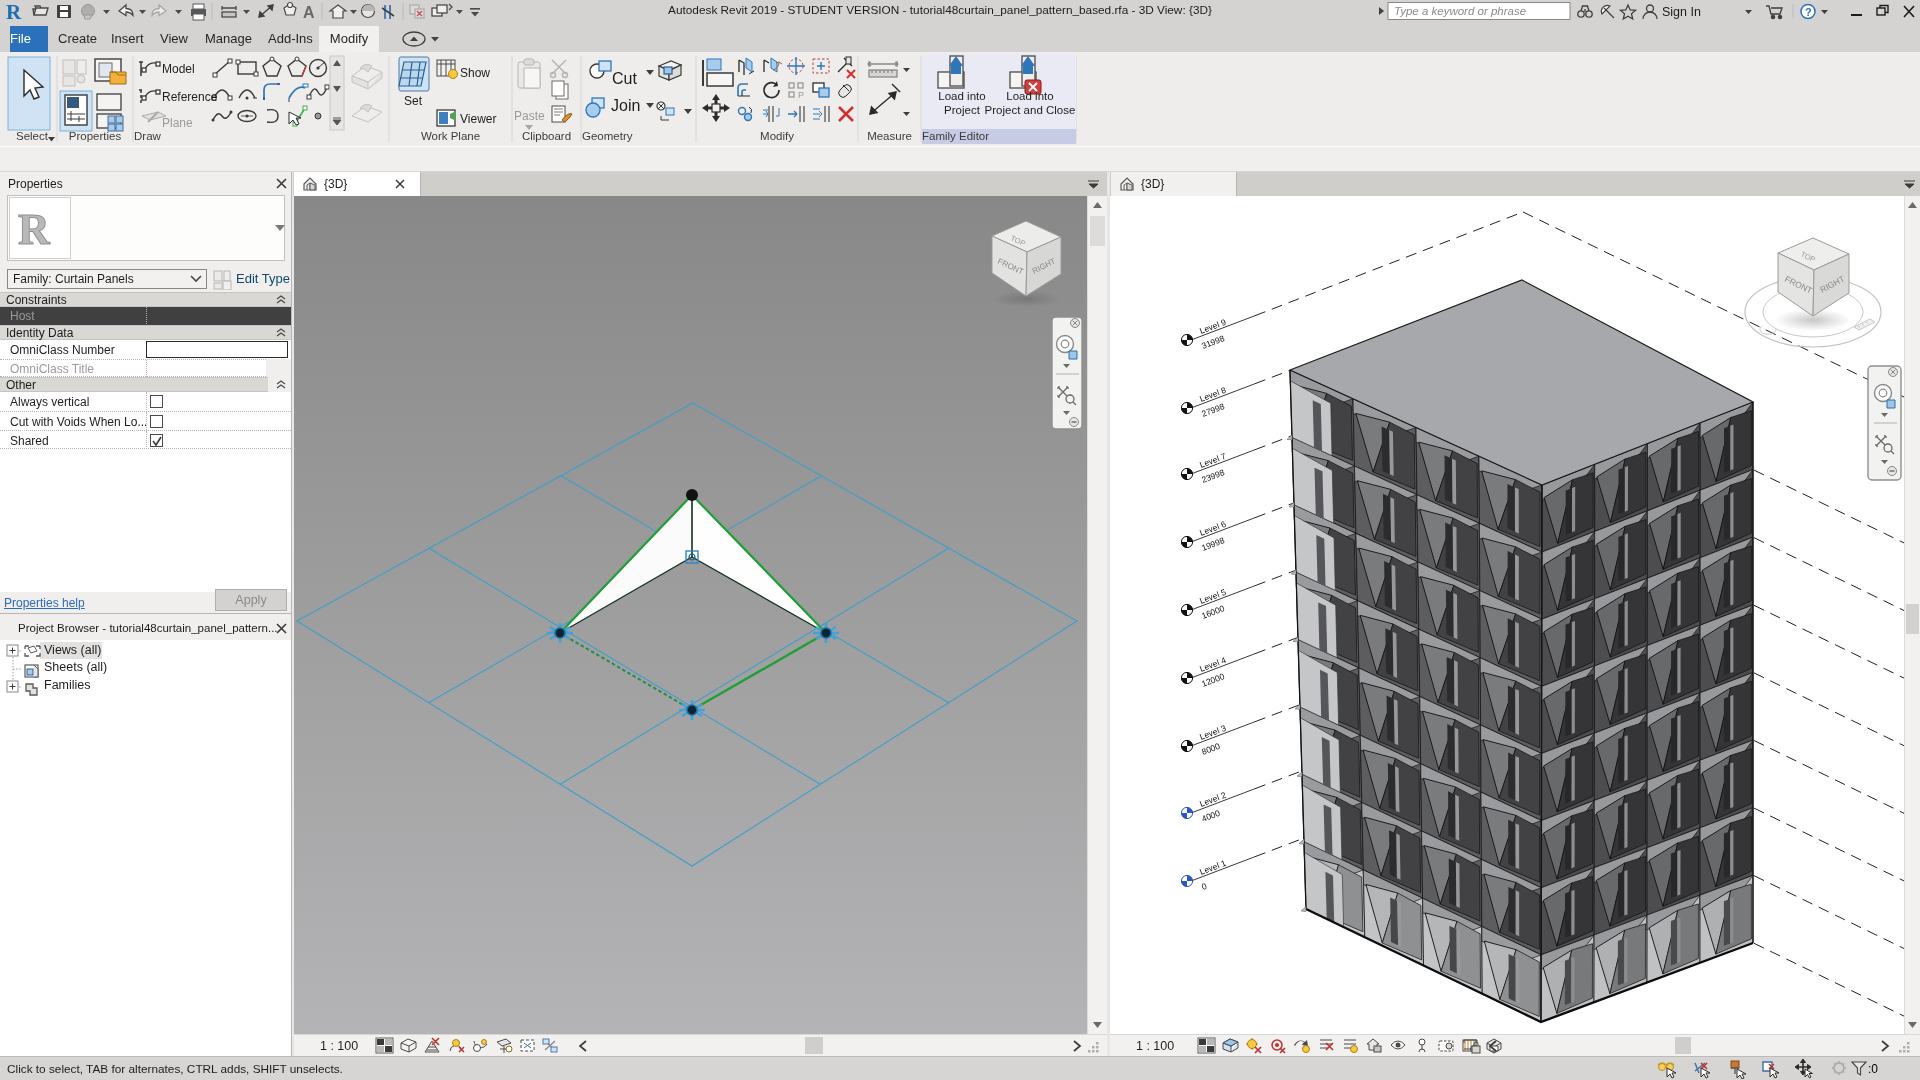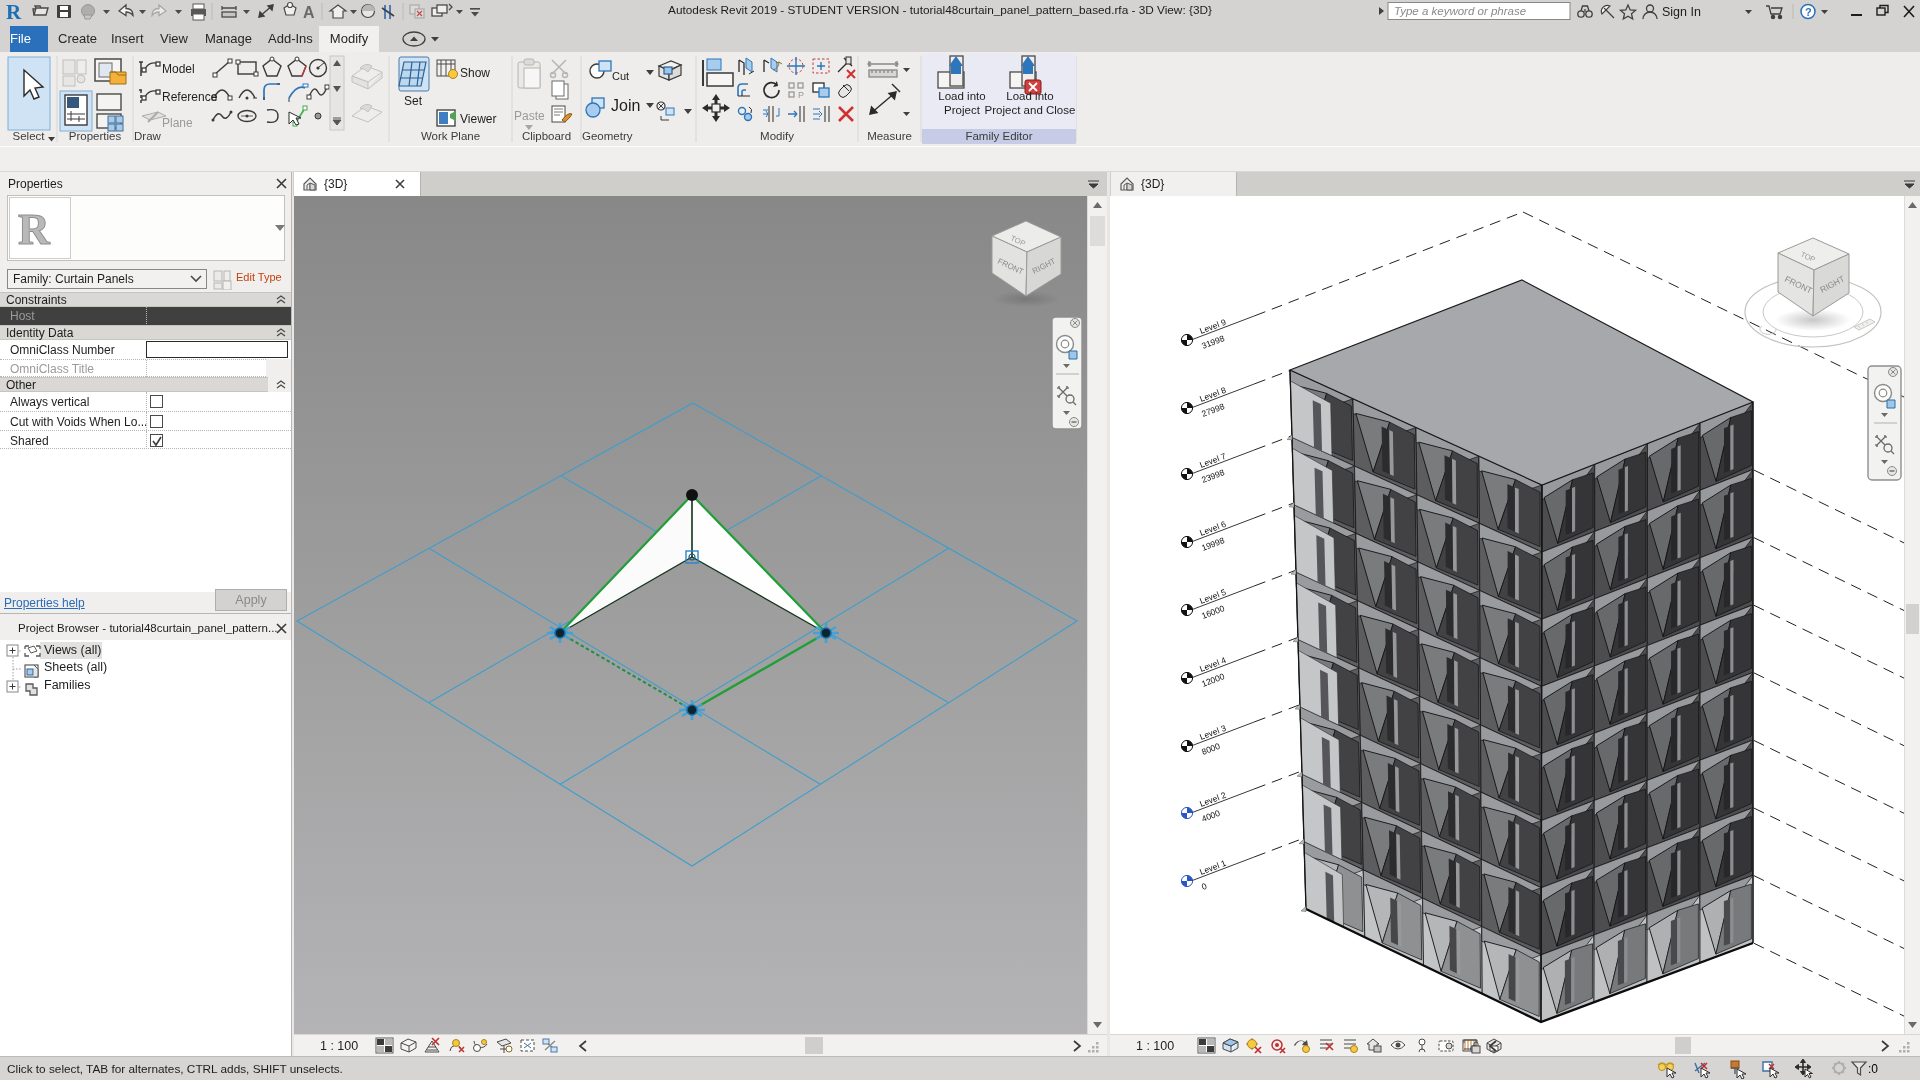--- a/index.html
+++ b/index.html
@@ -497,34 +497,34 @@
         </g>
       </g>
 </svg>
 <div class="abs" style="left:162px;top:10px;font-size:12px">Model</div>
     <div class="abs" style="left:162px;top:38px;font-size:12px">Reference</div>
     <div class="abs" style="left:162px;top:64px;font-size:12px;color:#9a9a9a">Plane</div>
     <div class="abs" style="left:404px;top:42px;font-size:12px">Set</div>
     <div class="abs" style="left:460px;top:14px;font-size:12px">Show</div>
     <div class="abs" style="left:460px;top:60px;font-size:12px">Viewer</div>
     <div class="abs" style="left:514px;top:57px;font-size:12px;color:#9a9a9a">Paste</div>
-    <div class="abs" style="left:612px;top:18px;font-size:11px">Cut</div>
+    <div class="abs" style="left:612px;top:18px;font-size:16px">Cut</div>
     <div class="abs" style="left:611px;top:45px;font-size:16px">Join</div>
     <div class="abs" style="left:928px;top:38px;width:68px;text-align:center;font-size:11.5px;line-height:13.5px">Load into<br>Project</div>
     <div class="abs" style="left:982px;top:38px;width:96px;text-align:center;font-size:11.5px;line-height:13.5px">Load into<br>Project and Close</div>
     <div class="abs" style="left:0;top:76px;width:1920px;height:16px;font-size:11.5px;color:#3c3c3c">
-      <div class="abs" style="left:0px;top:2px;width:57px;text-align:center">Select</div>
+      <div class="abs" style="left:16px;top:2px;width:57px;">Select</div>
       <div class="abs" style="left:58px;top:2px;width:74px;text-align:center">Properties</div>
       <div class="abs" style="left:134px;top:2px;width:254px;">Draw</div>
       <div class="abs" style="left:390px;top:2px;width:121px;text-align:center">Work Plane</div>
       <div class="abs" style="left:513px;top:2px;width:67px;text-align:center">Clipboard</div>
       <div class="abs" style="left:582px;top:2px;width:113px;text-align:left">Geometry</div>
       <div class="abs" style="left:697px;top:2px;width:160px;text-align:center">Modify</div>
       <div class="abs" style="left:859px;top:2px;width:61px;text-align:center">Measure</div>
-      <div class="abs" style="left:922px;top:1px;width:154px;height:15px;background:#c7cce6;text-align:center;line-height:15px">Family Editor</div>
+      <div class="abs" style="left:922px;top:1px;width:154px;height:15px;background:#c7cce6;text-align:left;line-height:15px">Family Editor</div>
       <svg class="abs" style="left:47px;top:8px" width="9" height="7">
         <path d="M1 1 l7 0 l-3.5 4.5 Z" fill="#3c3c3c"></path>
       </svg>
     </div>
 </div>
 
 <div class="abs" id="props">
   <div class="abs" style="left:8px;top:5px;font-size:12px;color:#1c1c1c">Properties</div>
   <svg class="abs" style="left:276px;top:6px" width="11" height="11">
       <path d="M1 1 l9 9 M10 1 l-9 9" stroke="#3a3a3a" stroke-width="1.6"></path>
@@ -542,21 +542,21 @@
   <div class="abs" style="left:7px;top:97px;width:200px;height:20px;background:#f2f1f0;border:1px solid #8a8886;font-size:12px;line-height:19px;padding-left:5px">Family: Curtain Panels</div>
   <svg class="abs" style="left:190px;top:103px" width="12" height="9">
       <path d="M1 1 l5 5 l5 -5" fill="none" stroke="#4a4a4a" stroke-width="1.6"></path>
     </svg>
   <svg class="abs" style="left:213px;top:96px" width="20" height="22" viewBox="0 0 20 22" opacity="0.55">
     <rect x="1" y="3" width="8" height="10" fill="#e8e6e3" stroke="#8a8886"></rect>
       <rect x="11" y="3" width="6" height="10" fill="#efeeec" stroke="#8a8886"></rect>
       <rect x="1" y="15" width="8" height="6" fill="#e8e6e3" stroke="#8a8886"></rect>
       <rect x="10" y="13" width="8" height="9" fill="#f2f1ef" stroke="#8a8886"></rect>
   </svg>
-  <div class="abs" style="left:236px;top:99px;font-size:11px;color:#c2410c">Edit Type</div>
+  <div class="abs" style="left:236px;top:99px;font-size:13px;color:#0c4a6e">Edit Type</div>
 
   <div class="abs sech" style="left:0;top:120px;width:291px;height:15px;line-height:14px">Constraints</div>
   <svg class="abs" style="left:276px;top:123px" width="10" height="9">
       <path d="M1 4 l4 -3 l4 3 M1 8 l4 -3 l4 3" fill="none" stroke="#4a4a4a" stroke-width="1.2"></path>
     </svg>
   <div class="abs" style="left:0;top:135px;width:291px;height:26px;background:#404040;border-bottom:1px dotted #b8b6b4">
       <span style="position:absolute;left:10px;top:2px;color:#9a9a9a">Host</span>
       <span style="position:absolute;left:146px;top:0;width:1px;height:17px;border-left:1px dotted #b8b6b4"></span>
     </div>
   <div class="abs sech" style="left:0;top:153px;width:291px;height:15px;line-height:14px">Identity Data</div>

